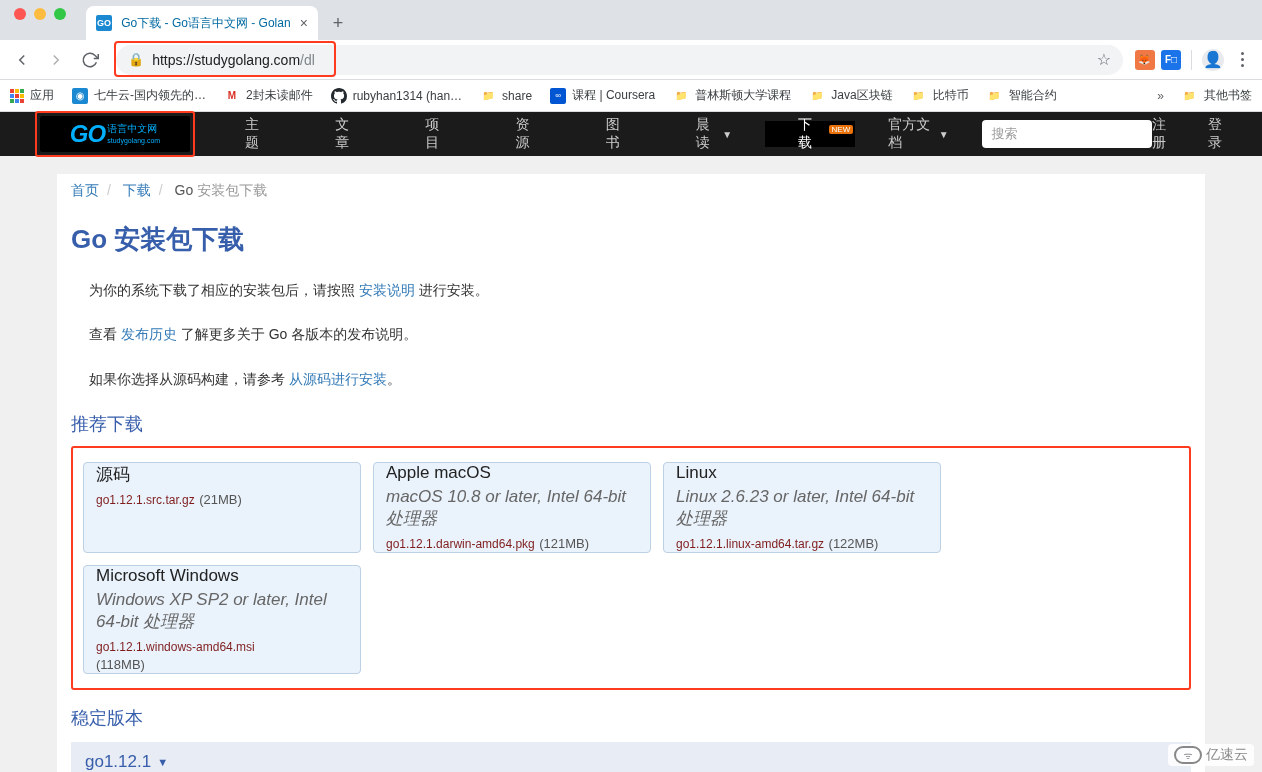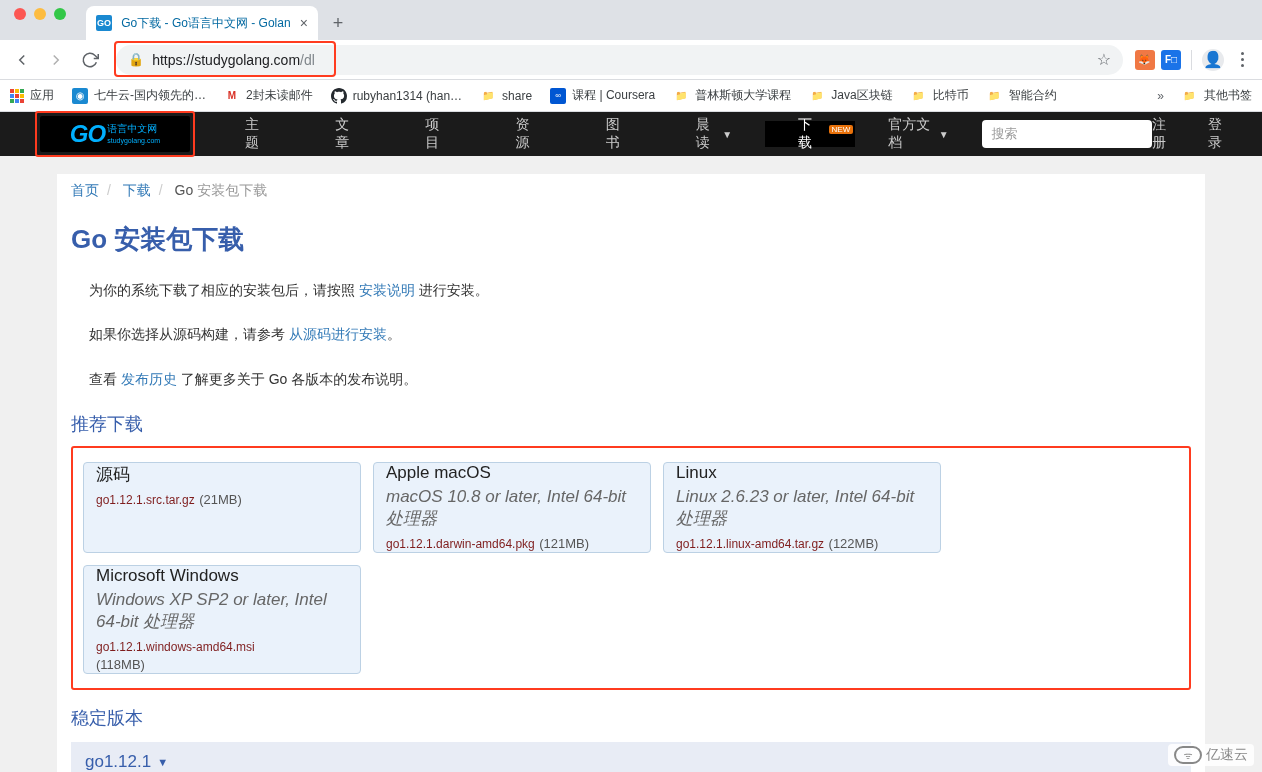--- a/index.html
+++ b/index.html
@@ -253,22 +253,22 @@
     <div class="breadcrumb">
       <a>首页</a><span class="sep2">/</span>
       <a>下载</a><span class="sep2">/</span>
       <span class="cur-pre">Go </span><span class="cur">安装包下载</span>
     </div>
 
     <h1>Go 安装包下载</h1>
 
     <div class="intro">
       <p><span>为你的系统下载了相应的安装包后，请按照 </span><a>安装说明</a><span> 进行安装。</span></p>
+      <p><span>查看 </span><a>发布历史</a><span> 了解更多关于 Go 各版本的发布说明。</span></p>
       <p><span>如果你选择从源码构建，请参考 </span><a>从源码进行安装</a><span>。</span></p>
-      <p><span>查看 </span><a>发布历史</a><span> 了解更多关于 Go 各版本的发布说明。</span></p>
     </div>
 
     <h3>推荐下载</h3>
 
     <div class="dl-section">
       <div class="dl-highlight"></div>
       <div class="dl-grid">
         <div class="dl-card">
           <div class="title">源码</div>
           <span class="file">go1.12.1.src.tar.gz</span>

